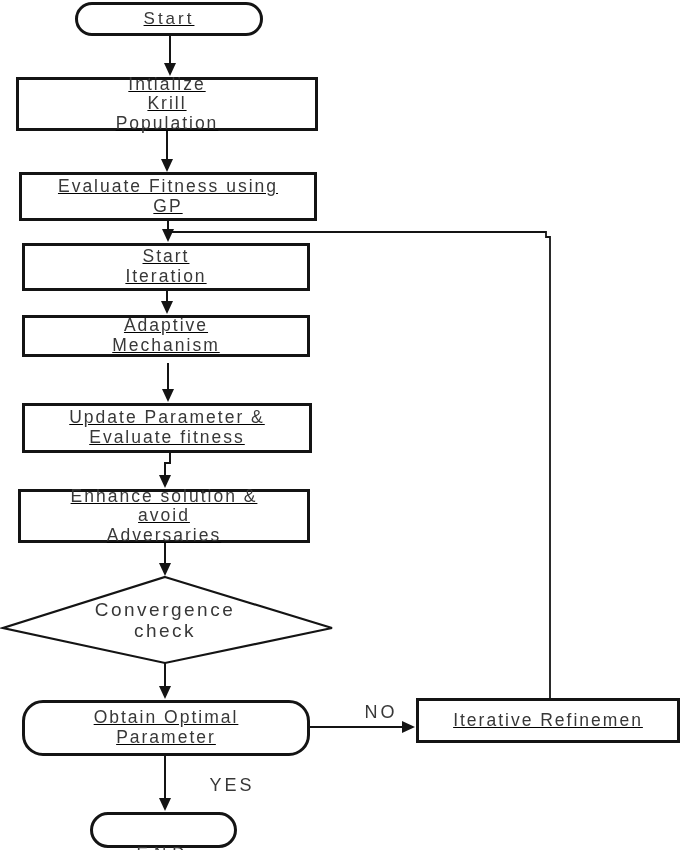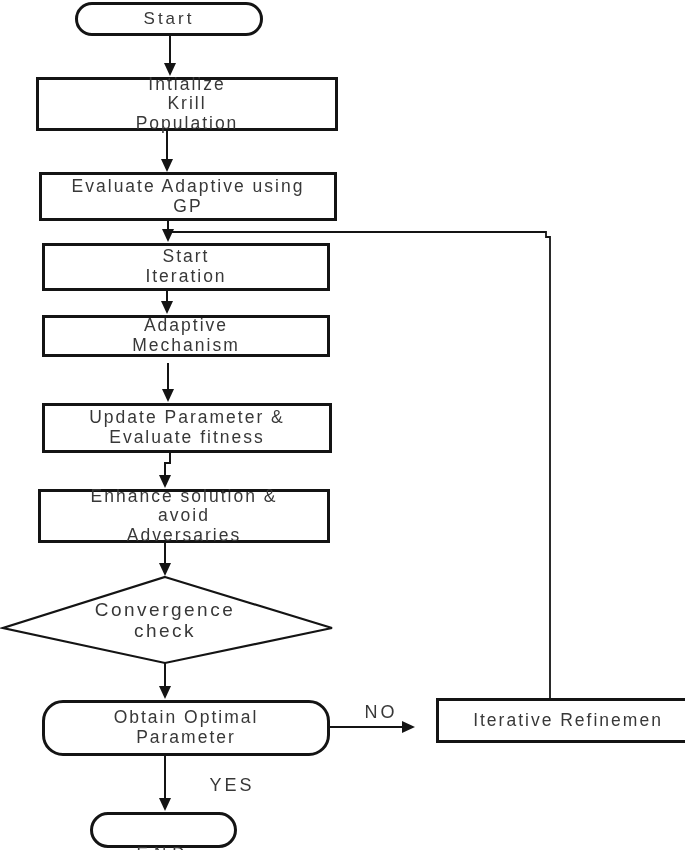--- a/index.html
+++ b/index.html
@@ -21,24 +21,24 @@
     width: 685px; height: 850px;
   }
   .node {
     position: absolute;
     box-sizing: border-box;
     display: flex;
     align-items: center;
     justify-content: center;
     text-align: center;
     background: #ffffff;
+    text-decoration: underline;
   }
   .box {
     border: 3px solid #141414;
-    margin-left: 20px;
   }
   .terminator {
     border: 3px solid #141414;
     border-radius: 18px;
   }
   .node-label {
     white-space: pre-line;
     font-size: 17.5px;
     line-height: 1.12;
     letter-spacing: 2px;
@@ -103,21 +103,21 @@
     <span class="node-label">Start</span>
   </div>
 
   <div class="node box" style="left:16px; top:77px; width:302px; height:54px;">
     <span class="node-label">Intialize
 Krill
 Population</span>
   </div>
 
   <div class="node box" style="left:19px; top:172px; width:298px; height:49px;">
-    <span class="node-label">Evaluate Adaptive using
+    <span class="node-label">Evaluate Fitness using
 GP</span>
   </div>
 
   <div class="node box" style="left:22px; top:243px; width:288px; height:48px;">
     <span class="node-label">Start
 Iteration</span>
   </div>
 
   <div class="node box" style="left:22px; top:315px; width:288px; height:42px;">
     <span class="node-label">Adaptive

